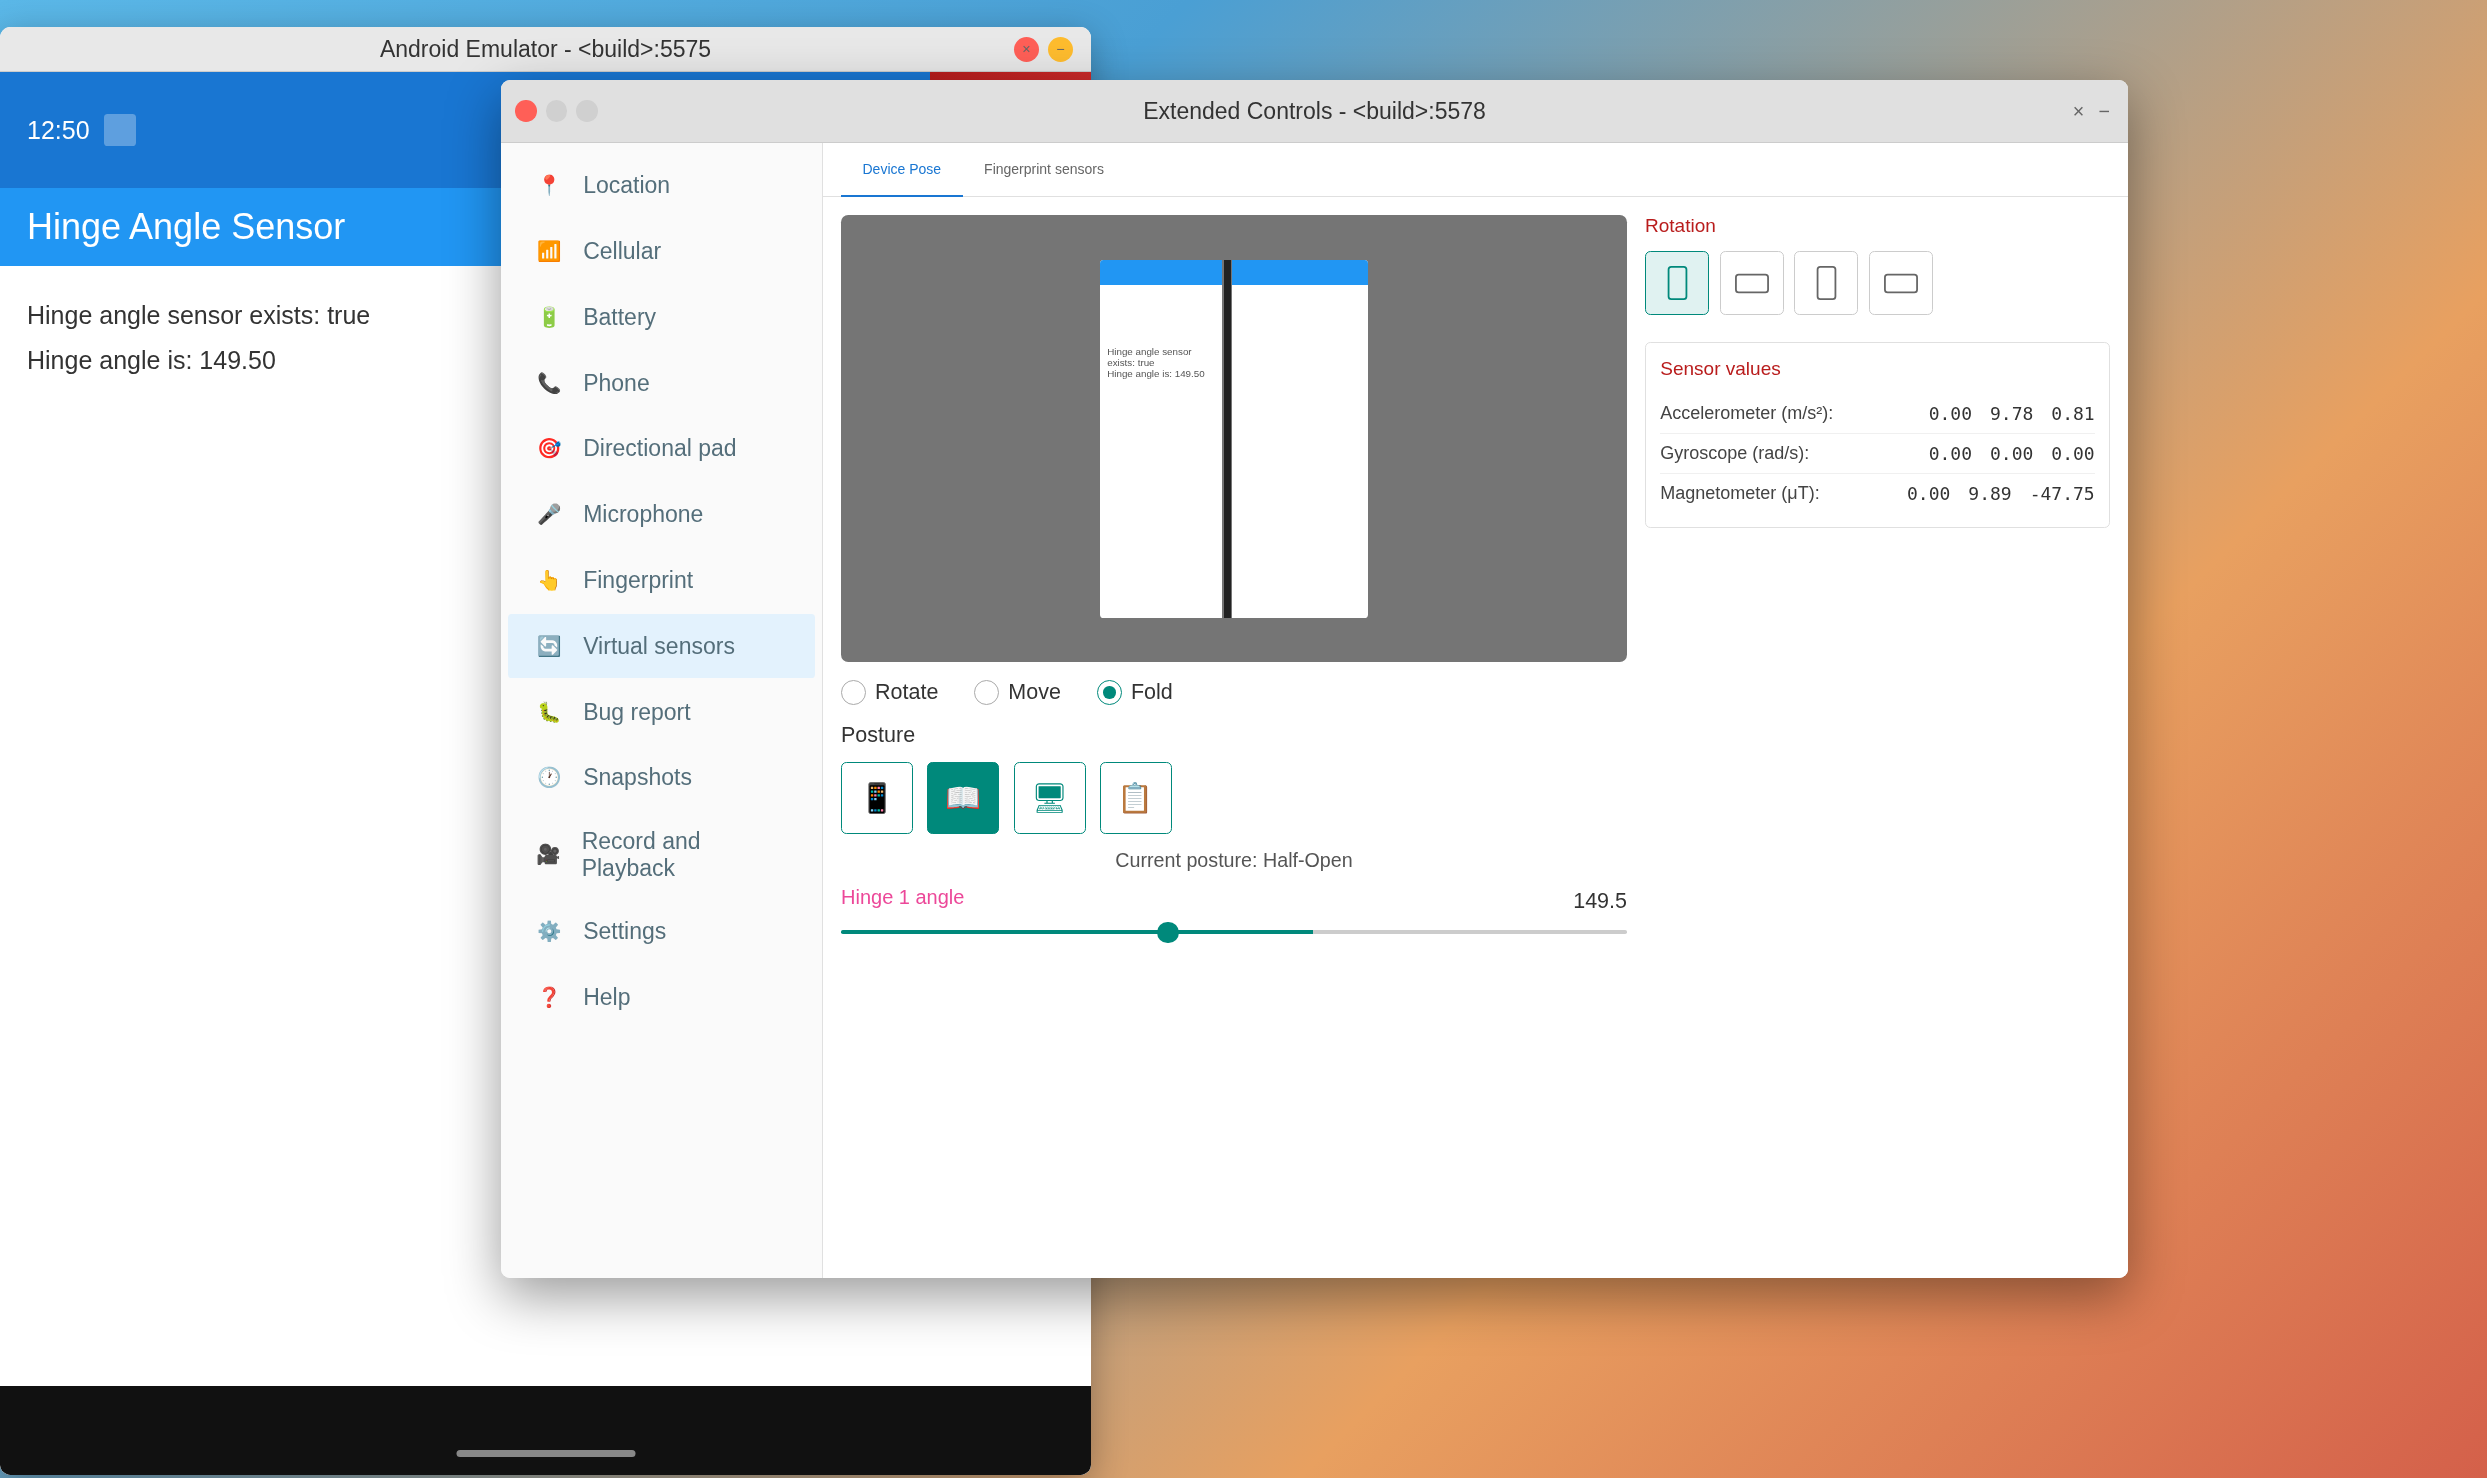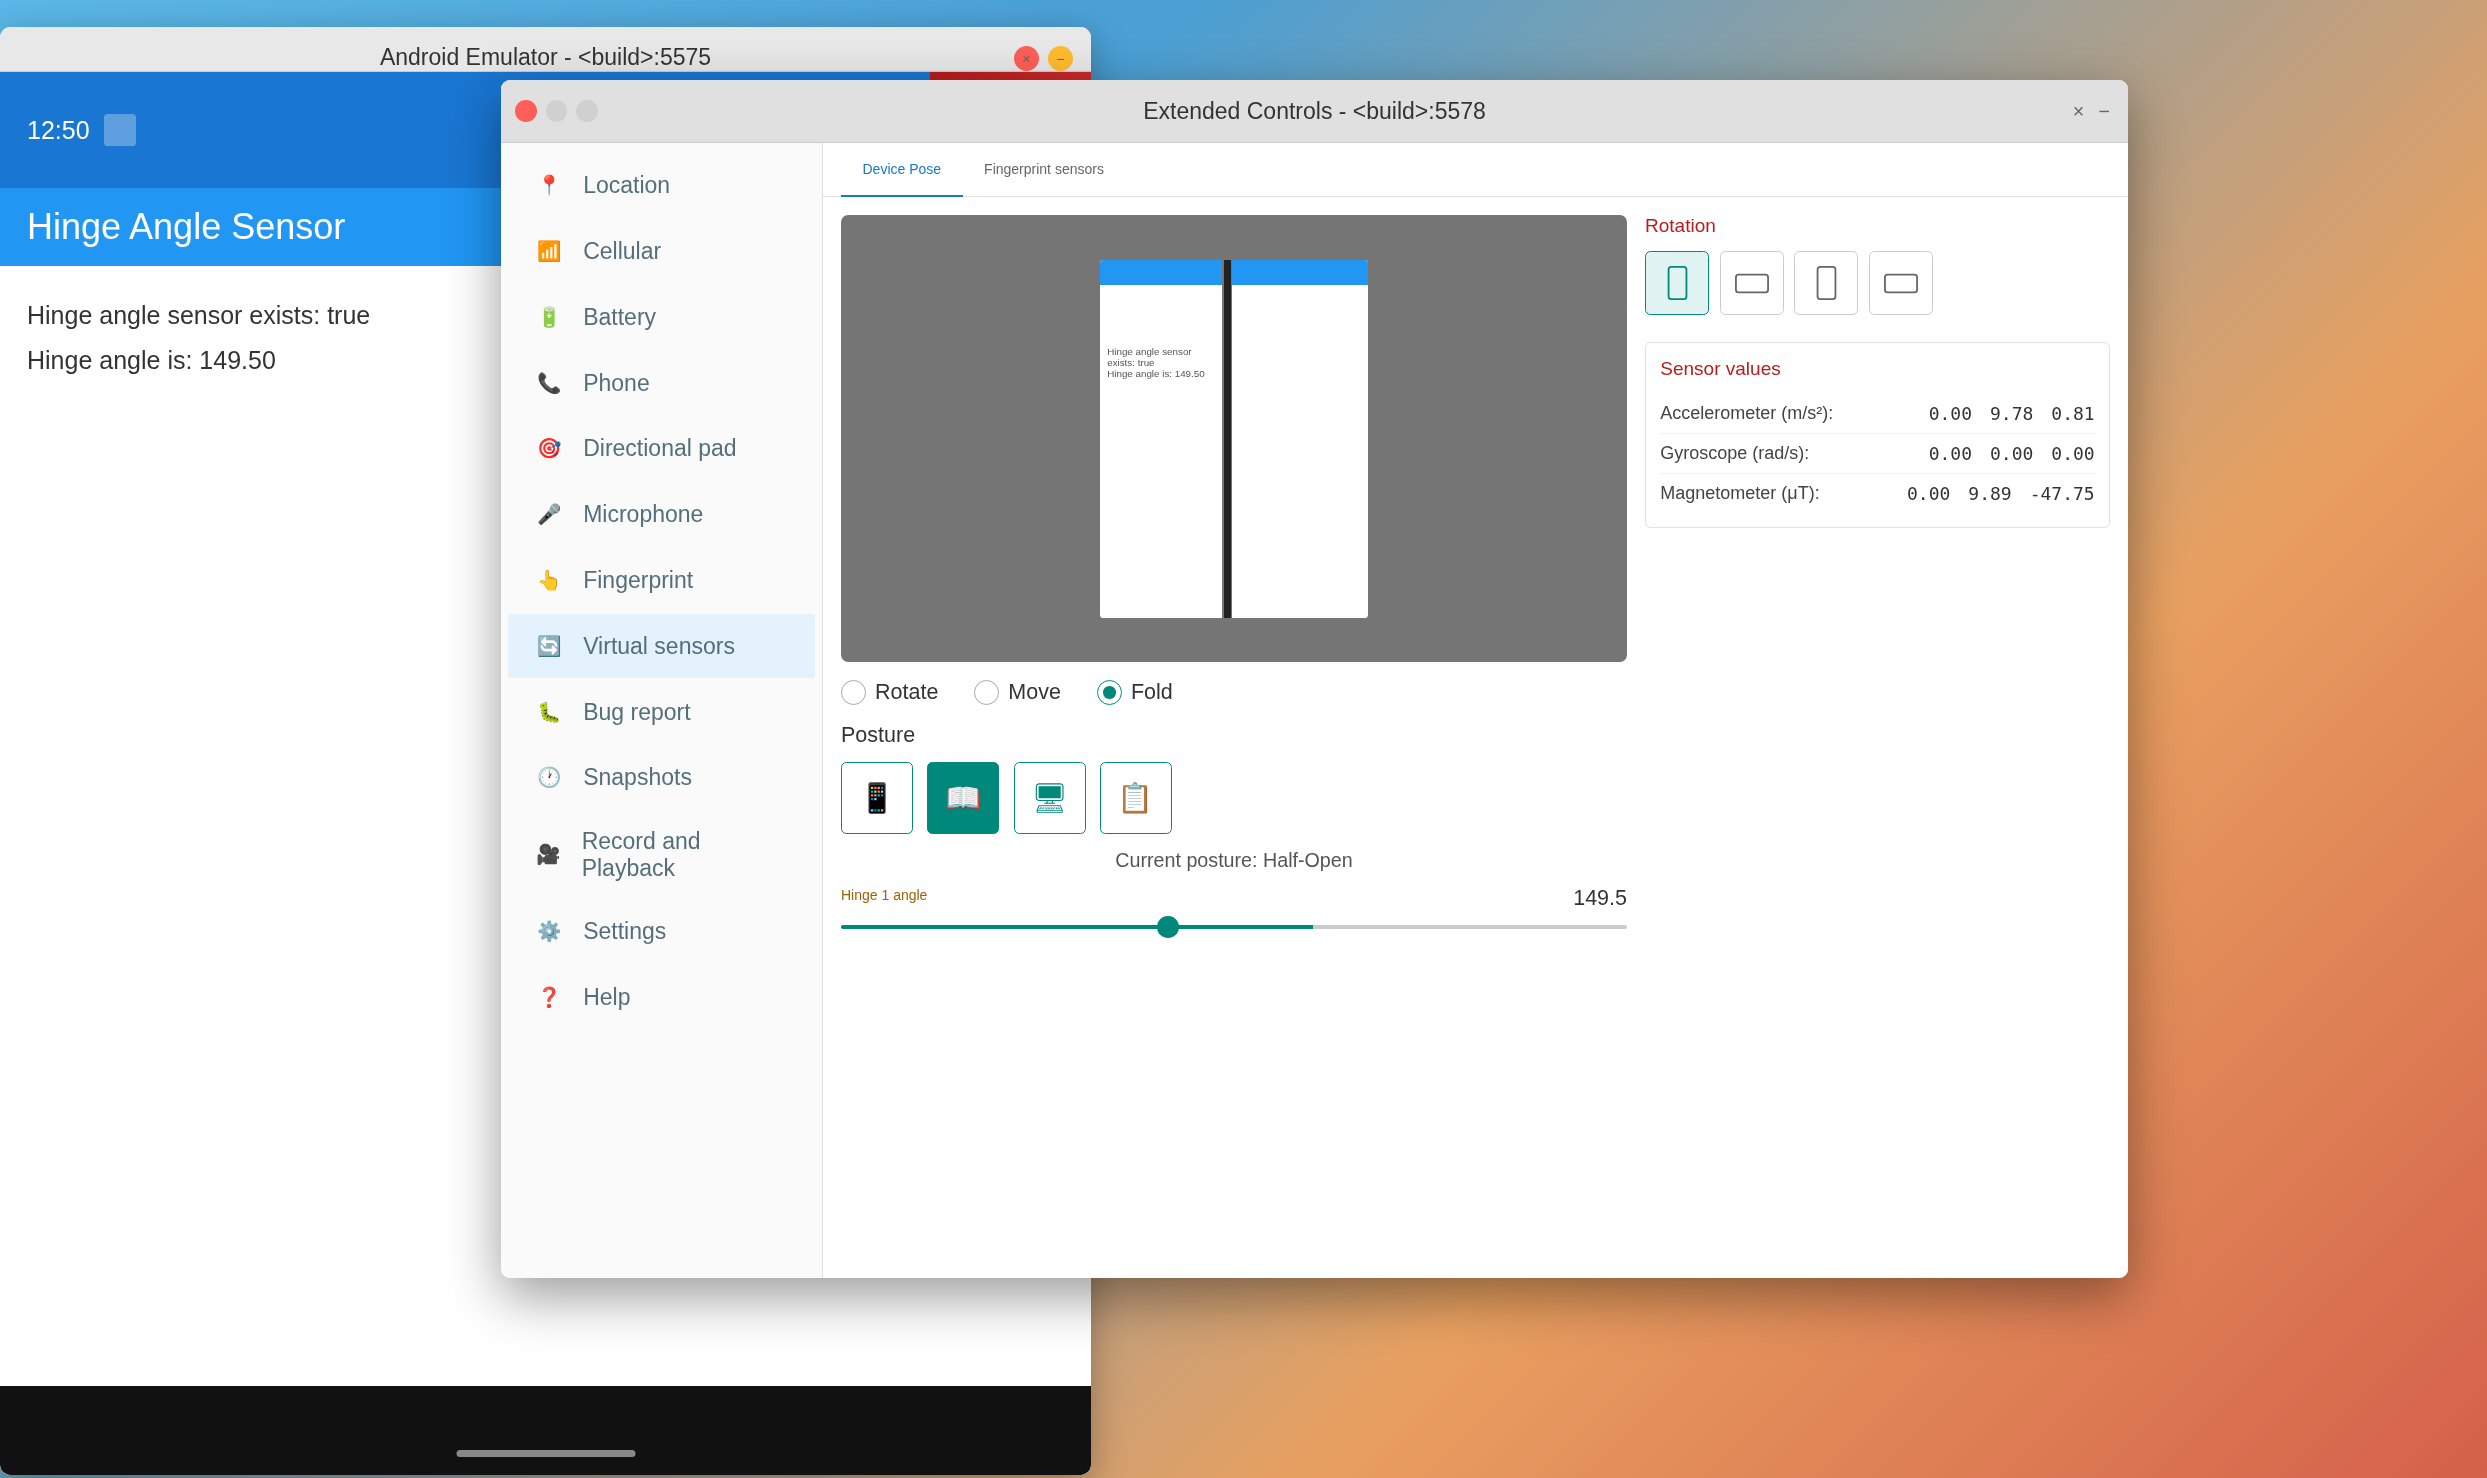--- a/index.html
+++ b/index.html
@@ -21,21 +21,21 @@
       height: 1448px;
       background: #fff;
       border-radius: 10.7px;
       box-shadow: 0 9px 36px rgba(0,0,0,0.3);
       overflow: hidden;
     }
     .emulator-titlebar {
       background: #e8e8e8;
       height: 45px;
       display: flex;
-      align-items: flex-end;
+      align-items: center;
       justify-content: center;
       font-size: 23px;
       color: #333;
       font-weight: 400;
       border-bottom: 0.9px solid #ccc;
       position: relative;
     }
     .emulator-controls-right {
       position: absolute;
       right: 18px;
@@ -378,22 +378,22 @@
       background: #00897B;
       color: white;
     }
 
     .current-posture {
       font-size: 19.7px;
       color: #555;
       text-align: center;
     }
     .hinge-label {
-      font-size: 14px;
-      color: #a16207;
+      font-size: 20px;
+      color: #ec4899;
       margin-bottom: 7.2px;
     }
     .hinge-value {
       font-size: 21.5px;
       color: #333;
       text-align: right;
     }
     .slider-container {
       position: relative;
       display: flex;

